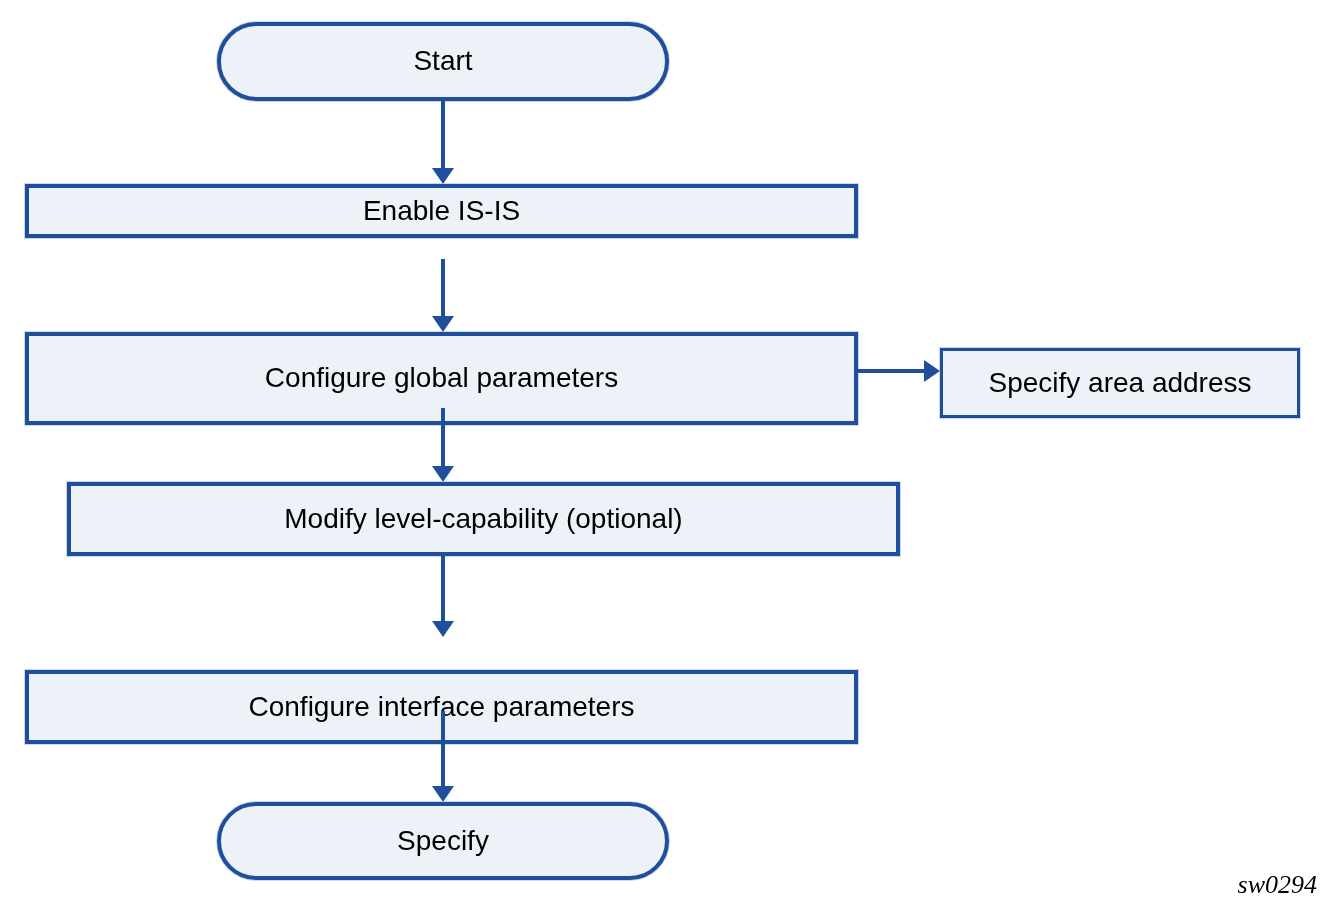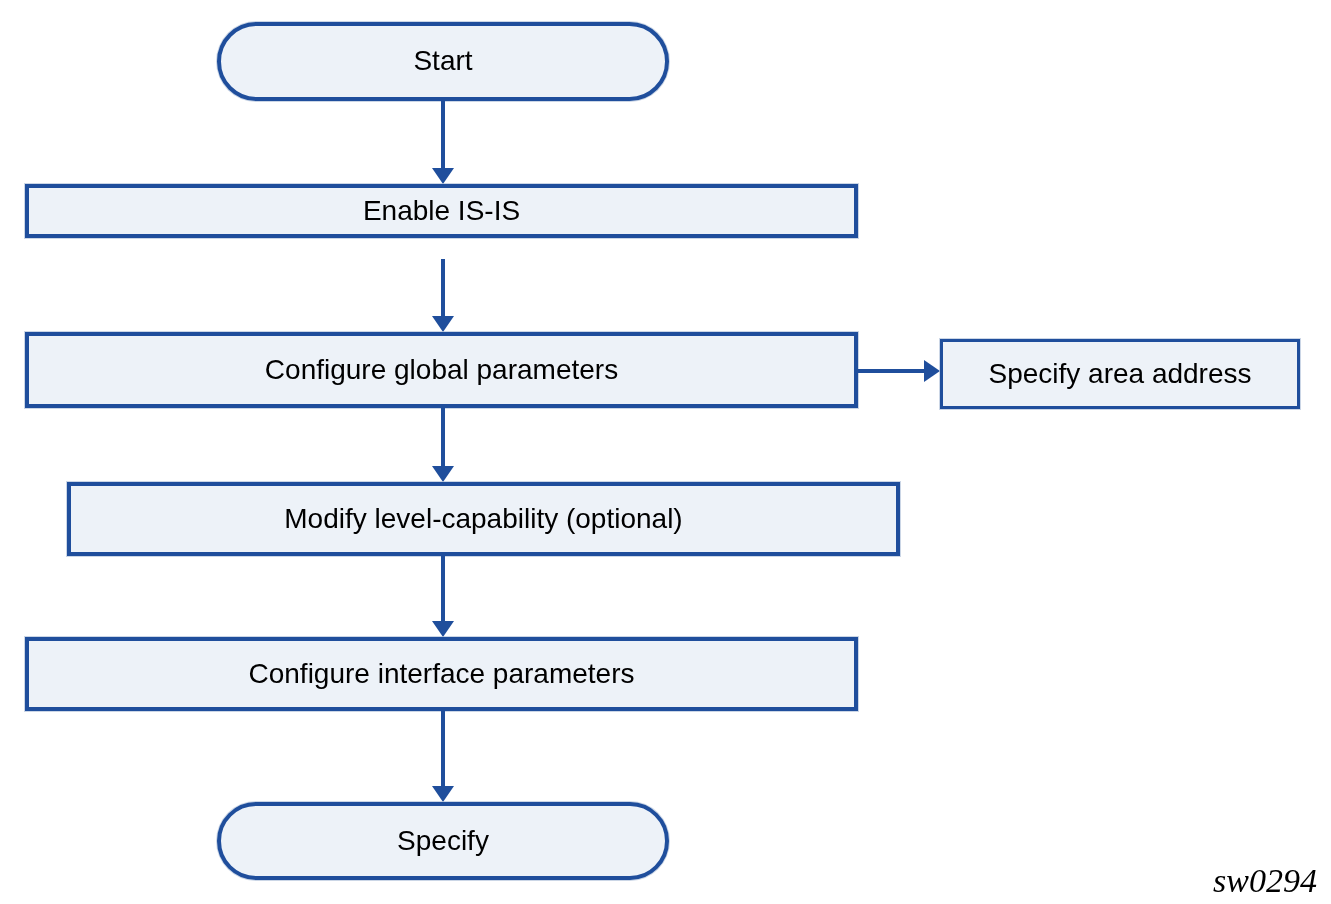--- a/index.html
+++ b/index.html
@@ -31,24 +31,24 @@
     line-height: 1.1;
     text-align: right;
     white-space: nowrap;
   }
   .terminator {
     border-radius: 40px;
   }
   
   #node-start                { left: 217px; top: 22px;  width: 452px; height: 79px; }
   #node-enable-isis          { left: 25px;  top: 184px; width: 833px; height: 54px; }
-  #node-configure-global     { left: 25px;  top: 332px; width: 833px; height: 76px; }
-  #node-specify-area         { left: 940px; top: 339px; width: 360px; height: 70px; border-width: 3px; }
+  #node-configure-global     { left: 25px;  top: 332px; width: 833px; height: 93px; }
+  #node-specify-area         { left: 940px; top: 348px; width: 360px; height: 70px; border-width: 3px; }
   #node-modify-level         { left: 25px;  top: 482px; width: 833px; height: 74px; margin-left: 42px; }
-  #node-configure-interface  { left: 25px;  top: 637px; width: 833px; height: 74px; }
+  #node-configure-interface  { left: 25px;  top: 670px; width: 833px; height: 74px; }
   #node-enable               { left: 217px; top: 802px; width: 452px; height: 78px; }
   
   .vline {
     position: absolute;
     width: 4px;
     background: #1f4e9c;
     left: 441px;
   }
   .hline {
     position: absolute;
@@ -82,21 +82,21 @@
   #edge5-head { top: 786px; }
   #edge6-line { left: 858px; top: 369px; width: 68px; }
   #edge6-head { left: 924px; top: 360px; }
   
   #figure-label {
     position: absolute;
     right: 14px;
     bottom: 4px;
     font-family: "Liberation Serif", serif;
     font-style: italic;
-    font-size: 34px;
+    font-size: 26px;
     color: #000000;
   }
 </style>
 </head>
 <body>
 
 <div id="canvas">
 
   <div id="node-start" class="node terminator">
     <span class="label">Start</span>

